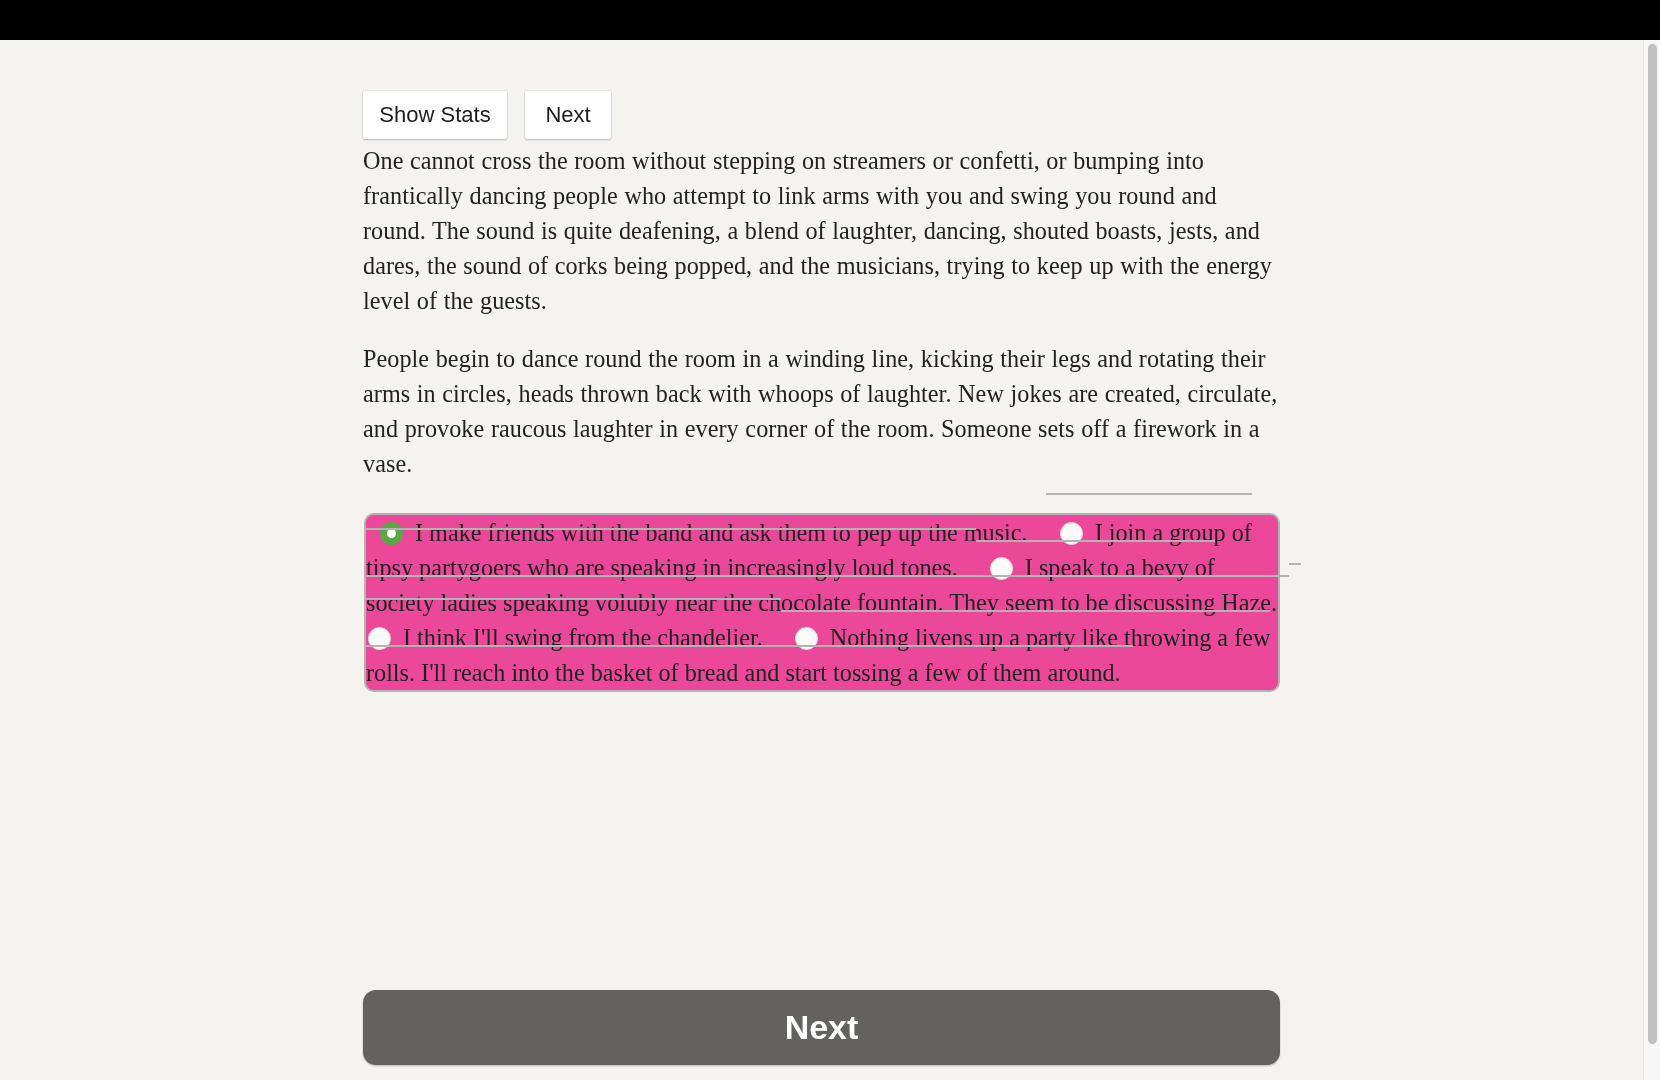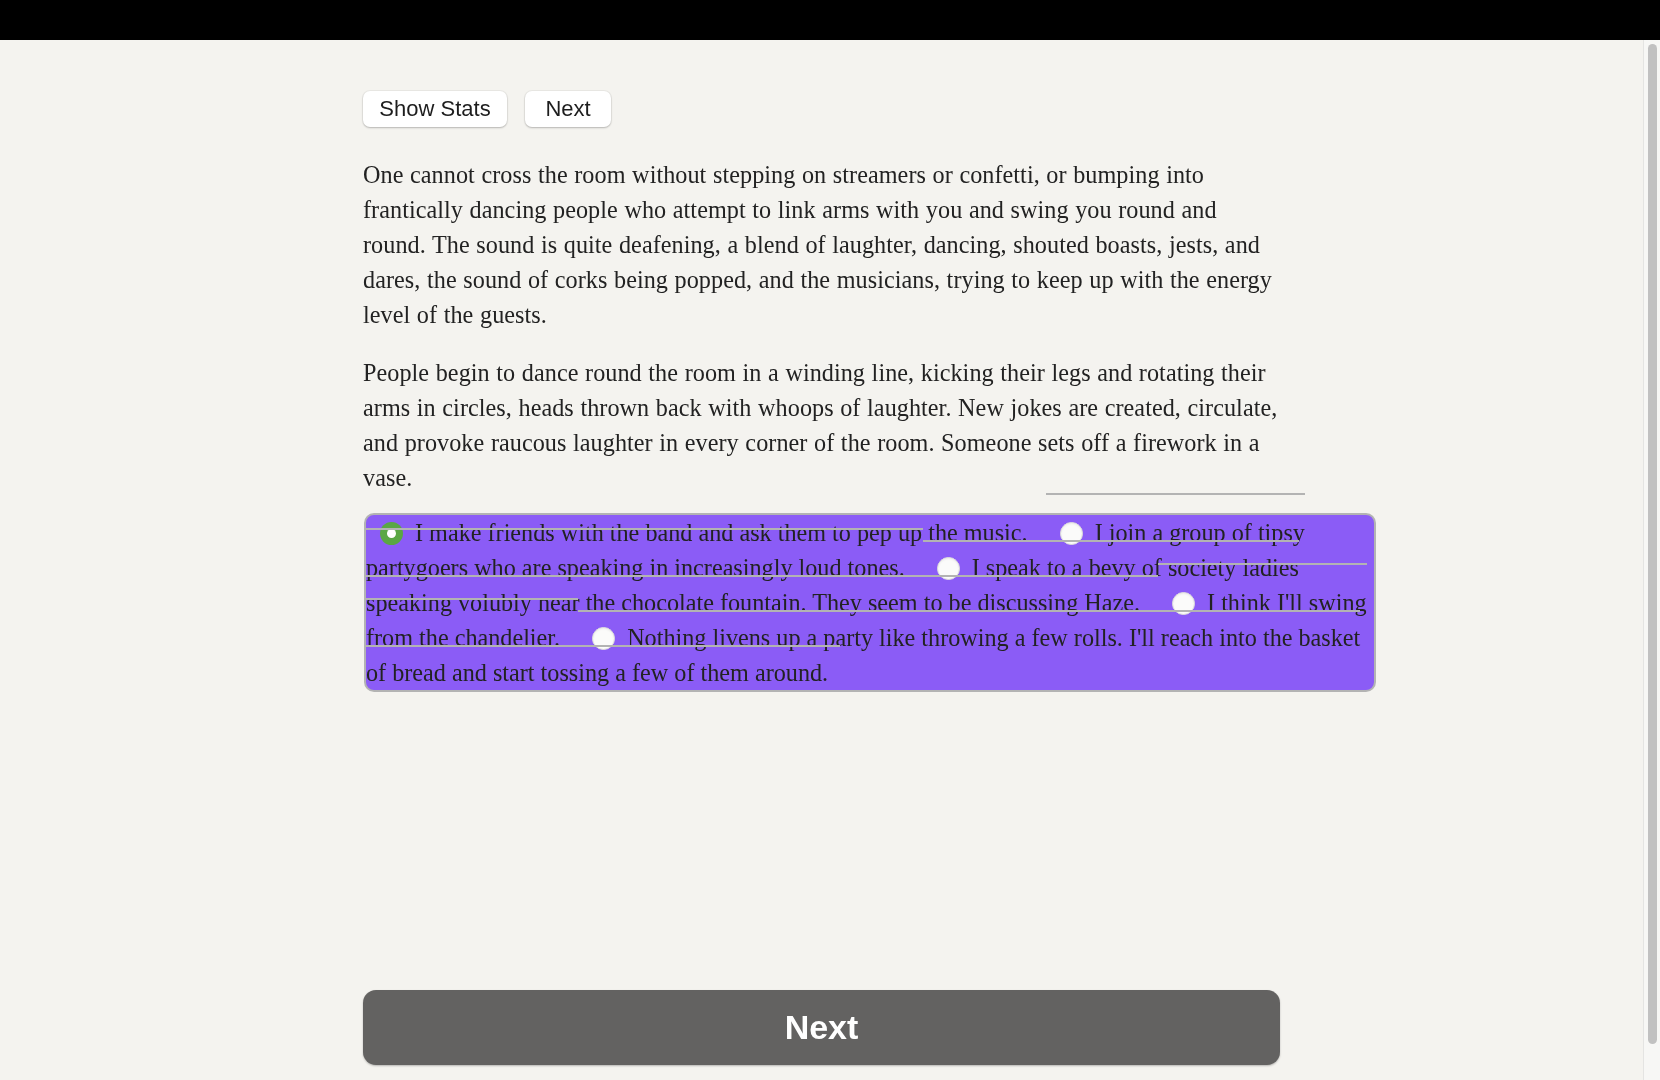--- a/index.html
+++ b/index.html
@@ -17,38 +17,38 @@
   }
   .scroll-thumb {
     position: absolute; left: 4px; top: 4px; width: 9px; height: 1000px;
     background: #c1c1c1; border-radius: 5px;
   }
   .container {
     position: absolute; left: 363px; top: 91px; width: 917px;
   }
   .top-buttons { display: flex; gap: 18px; height: 36px; }
   .btn-small {
-    height: 36px; padding: 0 14px;
-    background: #fff; border: none; border-radius: 7px;
+    height: 48px; padding: 0 14px;
+    background: #fff; border: none; border-radius: 2px;
     box-shadow: 0 1px 2px rgba(0,0,0,0.22), 0 0 0 1px rgba(0,0,0,0.04);
     font-family: "Liberation Sans", "DejaVu Sans", sans-serif;
     font-size: 22px; color: #1d1d1d; line-height: 36px;
     cursor: pointer;
   }
   .btn-stats { width: 144px; }
   .btn-menu { width: 86px; }
   .story p {
     font-size: 24.2px; line-height: 35px; color: #222;
     letter-spacing: 0.05px; word-spacing: 0.5px;
   }
-  .story { margin-top: 30px; }
+  .story { margin-top: 16px; }
   .story p + p { margin-top: 23px; font-family: Liberation Serif, serif; }
   .choices {
-    position: absolute; left: 1px; top: 422px; width: 1012px;
-    border: 2px solid #b3b3b3; border-radius: 10px; background: #8b5cf6;
+    position: absolute; left: 1px; top: 422px; width: 916px;
+    border: 2px solid #b3b3b3; border-radius: 10px; background: #ec4899;
   }
   .choice {
     position: relative; padding: 0 12px;
     font-size: 24.2px; line-height: 35px; color: #222;
     border-top: 2px solid #b3b3b3; cursor: pointer;
   }
   .choice:first-child { border-top: none; }
   .choice.h1 { height: 87px; padding-top: 24px; }
   .choice.h2 { height: 96px; padding-top: 12px; }
   .choice.first { height: 85px; padding-top: 23px; }

